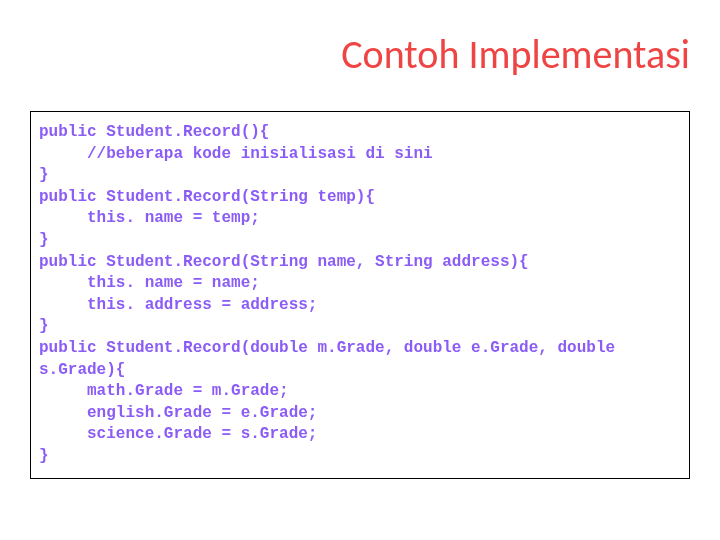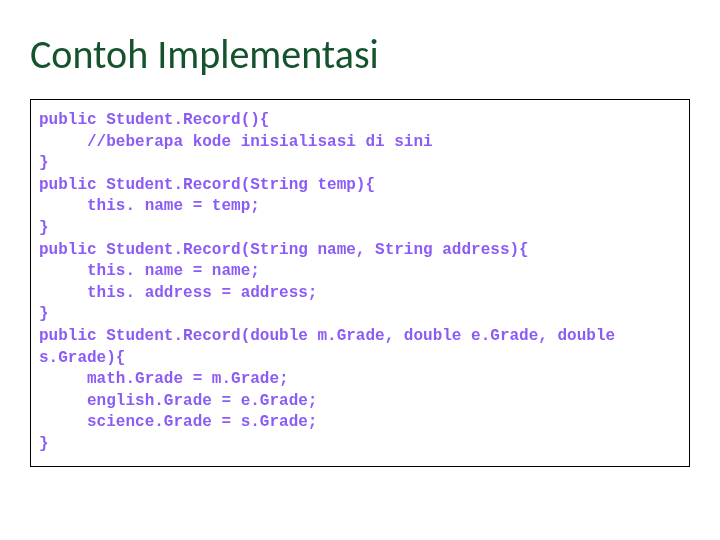--- a/index.html
+++ b/index.html
@@ -15,23 +15,23 @@
       position: relative;
     }
     .slide {
       width: 100%;
       height: 100%;
       padding: 20px 30px;
     }
     .title {
       font-size: 40px;
       font-weight: 400;
-      color: #14532d;
-      text-align: left;
-      margin-bottom: 20px;
+      color: #ef4444;
+      text-align: right;
+      margin-bottom: 32px;
       margin-top: 10px;
     }
     .code-box {
       border: 1px solid #000;
       padding: 10px 8px;
       font-family: "Courier New", Courier, monospace;
       font-size: 16px;
       font-weight: bold;
       line-height: 1.35;
       white-space: pre-wrap;

